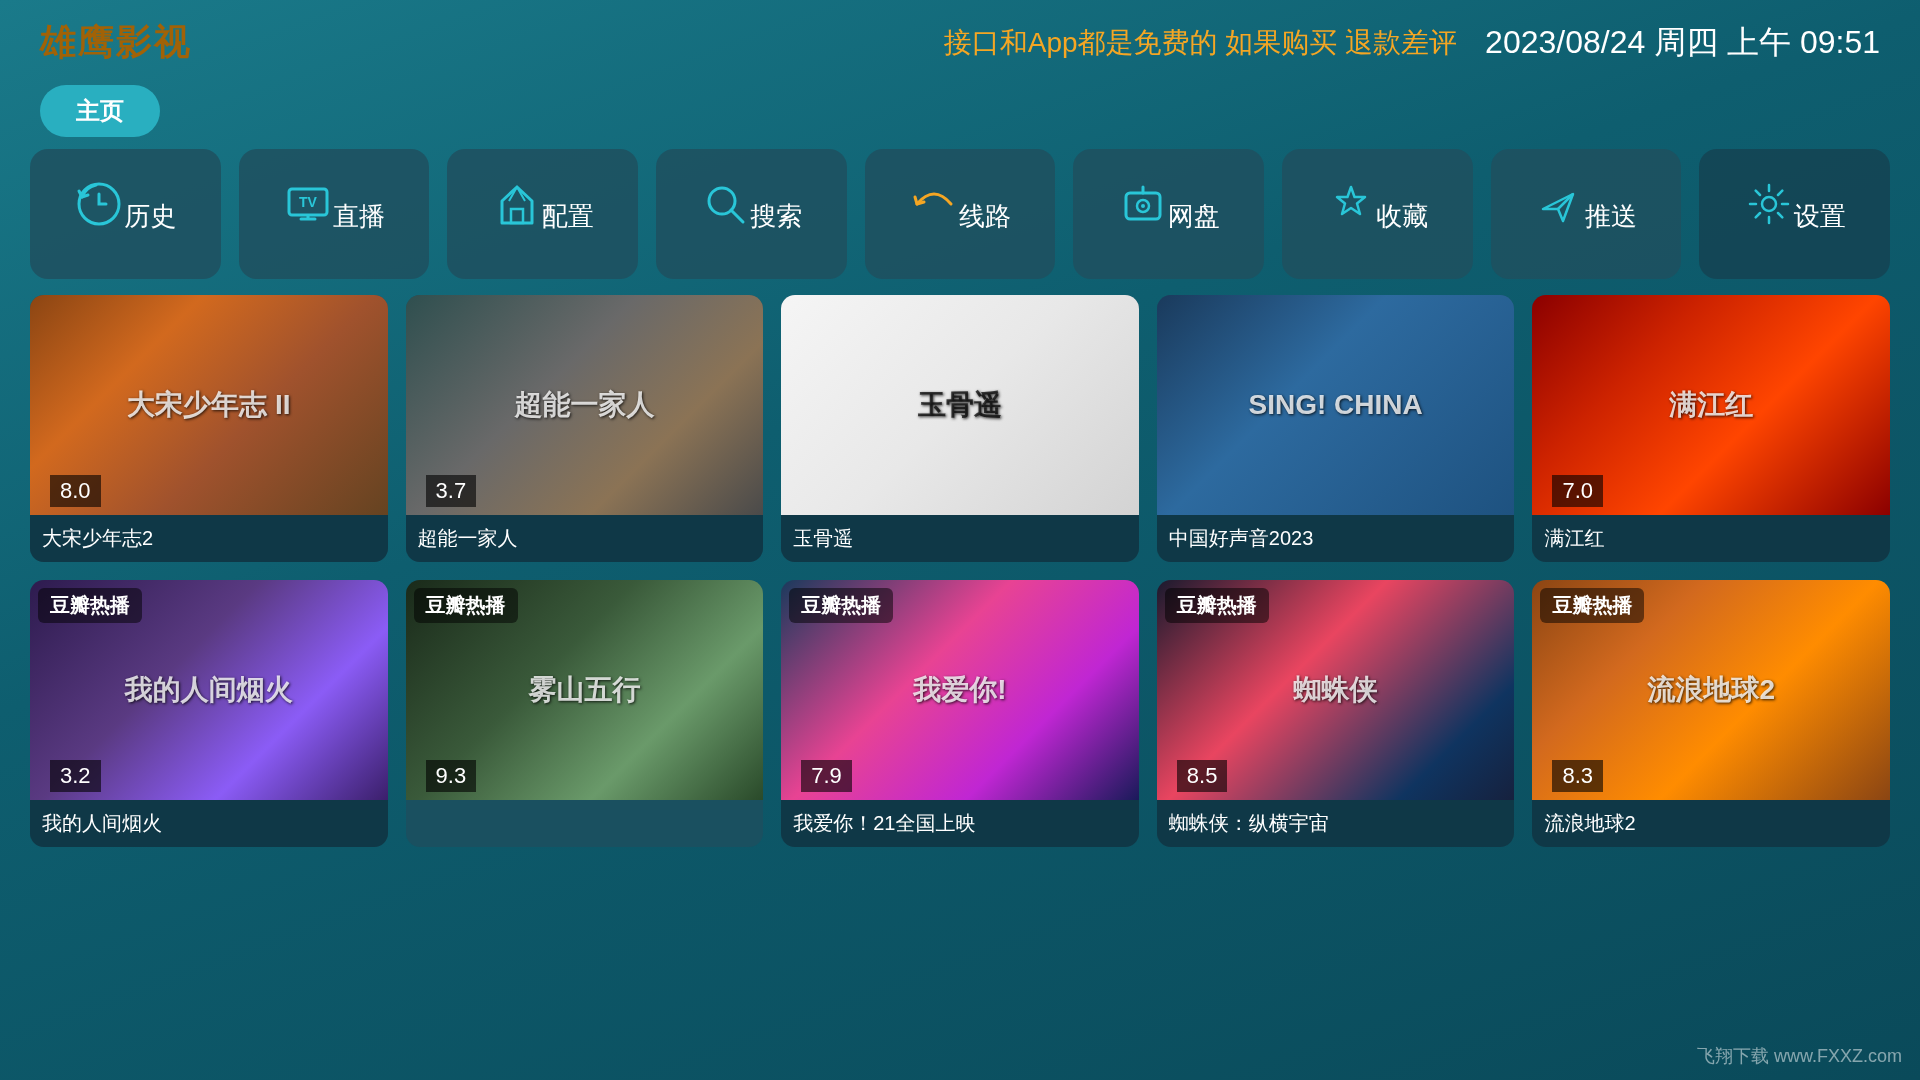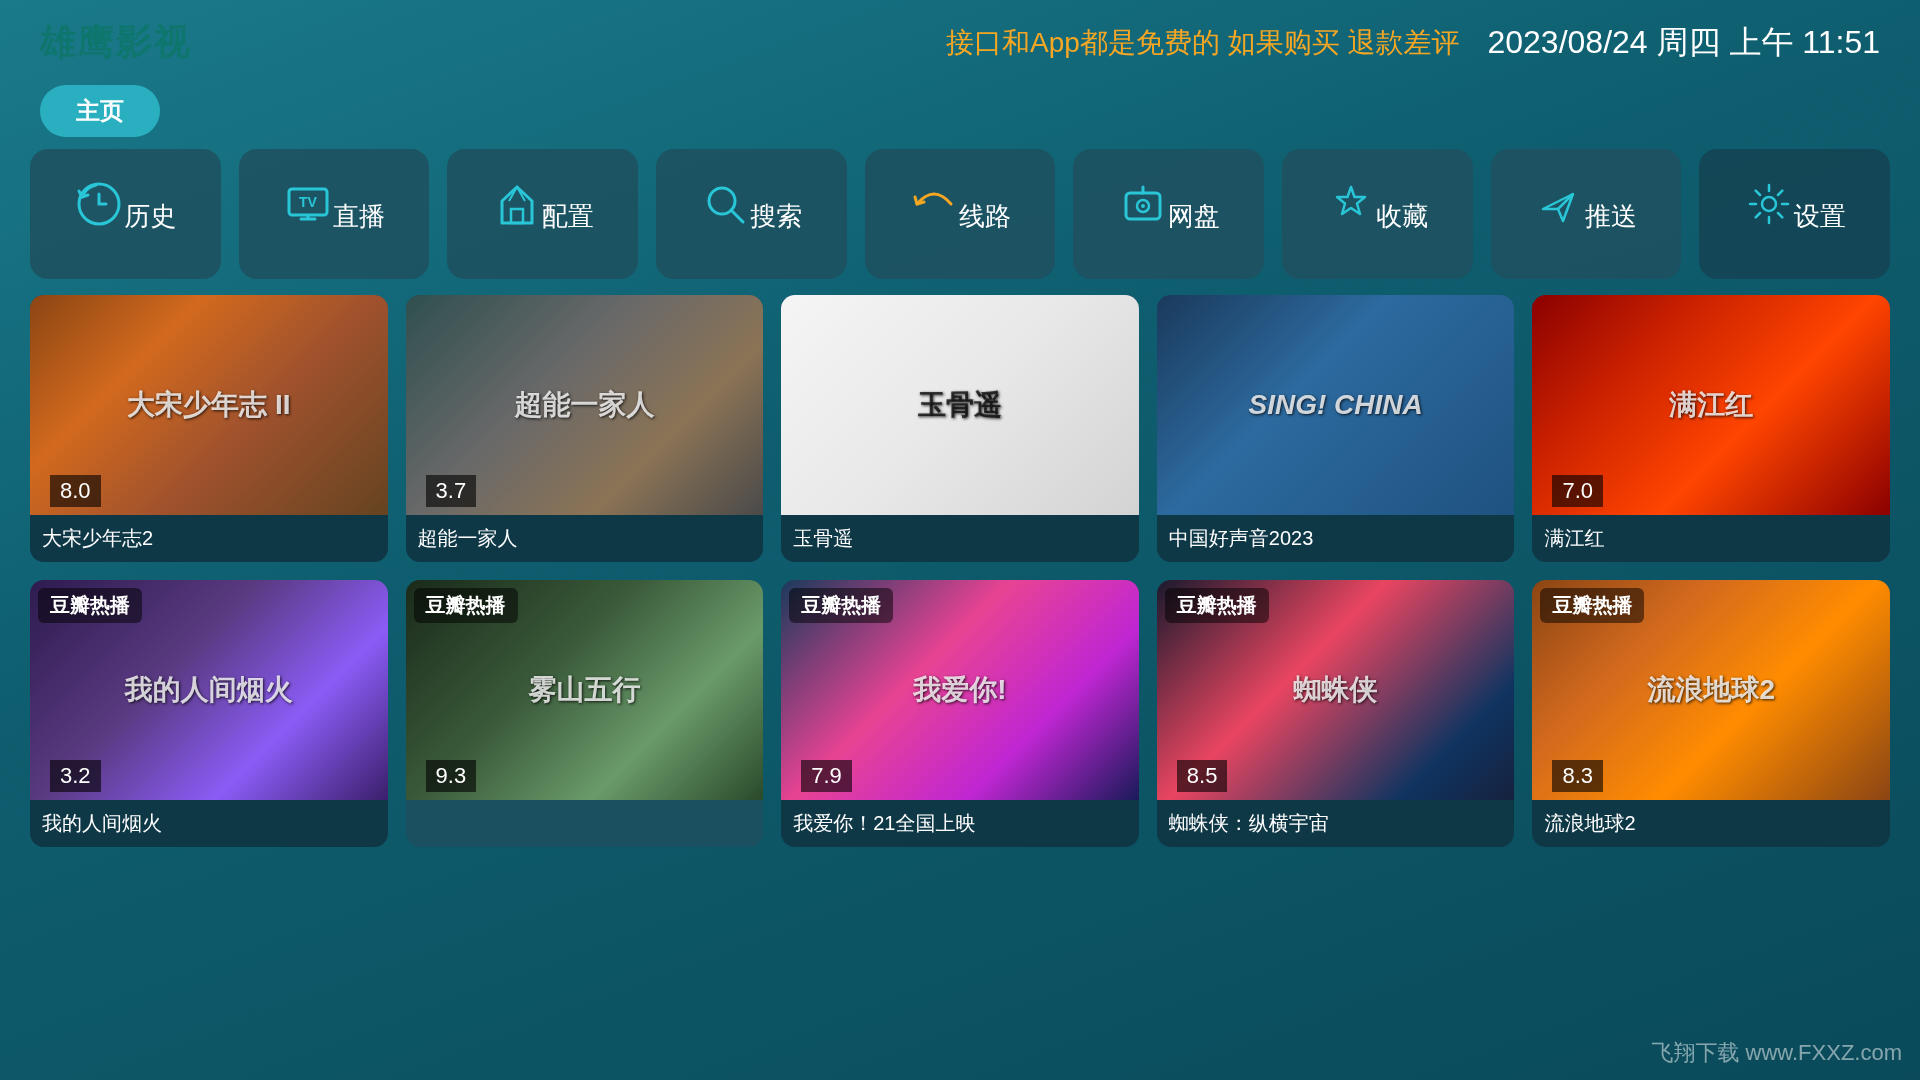--- a/index.html
+++ b/index.html
@@ -15,21 +15,21 @@
     
     .header {
       display: flex;
       align-items: center;
       justify-content: space-between;
       padding: 18px 40px 10px 40px;
     }
     .app-title {
       font-size: 36px;
       font-weight: bold;
-      color: #0f766e;
+      color: #a16207;
       letter-spacing: 2px;
     }
     .header-right {
       display: flex;
       align-items: center;
       gap: 28px;
     }
     .notice-text {
       color: #f5a623;
       font-size: 28px;
@@ -109,21 +109,21 @@
       align-items: center;
       justify-content: center;
       position: relative;
       font-size: 60px;
       overflow: hidden;
     }
     
     .poster-1 { background: linear-gradient(135deg, #8B4513 0%, #D2691E 30%, #A0522D 60%, #654321 100%); }
     .poster-2 { background: linear-gradient(135deg, #2F4F4F 0%, #696969 40%, #8B7355 70%, #4A4A4A 100%); }
     .poster-3 { background: linear-gradient(135deg, #F5F5F5 0%, #E8E8E8 50%, #D3D3D3 100%); }
-    .poster-4 { background: linear-gradient(135deg, #1a3a5c 0%, #2d6a9f 40%, #1e5280 100%); font-style: italic; }
+    .poster-4 { background: linear-gradient(135deg, #1a3a5c 0%, #2d6a9f 40%, #1e5280 100%); }
     .poster-5 { background: linear-gradient(135deg, #8B0000 0%, #CC2200 30%, #FF4500 60%, #8B0000 100%); }
     .poster-6 { background: linear-gradient(135deg, #2d1b4e 0%, #5a3a82 40%, #8B5CF6 70%, #3b1f6b 100%); }
     .poster-7 { background: linear-gradient(135deg, #1a2a1a 0%, #3a5a3a 40%, #6a9a6a 70%, #2a4a2a 100%); }
     .poster-8 { background: linear-gradient(135deg, #1a3a5c 0%, #e84393 40%, #c026d3 70%, #1a1a5a 100%); }
     .poster-9 { background: linear-gradient(135deg, #1a1a2e 0%, #e94560 40%, #0f3460 80%, #16213e 100%); }
     .poster-10 { background: linear-gradient(135deg, #8B4513 0%, #D2691E 30%, #FF8C00 60%, #8B4513 100%); }
 
     .movie-poster-text {
       position: absolute;
       top: 50%;
@@ -166,38 +166,38 @@
       background: rgba(15, 55, 70, 0.95);
       font-weight: 500;
     }
 
     
     .watermark {
       position: fixed;
       bottom: 12px;
       right: 18px;
       color: rgba(255,255,255,0.5);
-      font-size: 22px;
+      font-size: 18px;
     }
 
     
     .svg-icon {
       width: 50px;
       height: 50px;
       margin-bottom: 8px;
     }
   </style>
 </head>
 <body>
 
 <div class="header">
   <div class="app-title">雄鹰影视</div>
   <div class="header-right">
     <div class="notice-text">接口和App都是免费的 如果购买 退款差评</div>
-    <div class="datetime">2023/08/24 周四 上午 11:51</div>
+    <div class="datetime">2023/08/24 周四 上午 09:51</div>
   </div>
 </div>
 
 <div class="nav-bar">
   <div class="home-btn">主页</div>
 </div>
 
 <div class="quick-access">
 
   <div class="quick-item">

